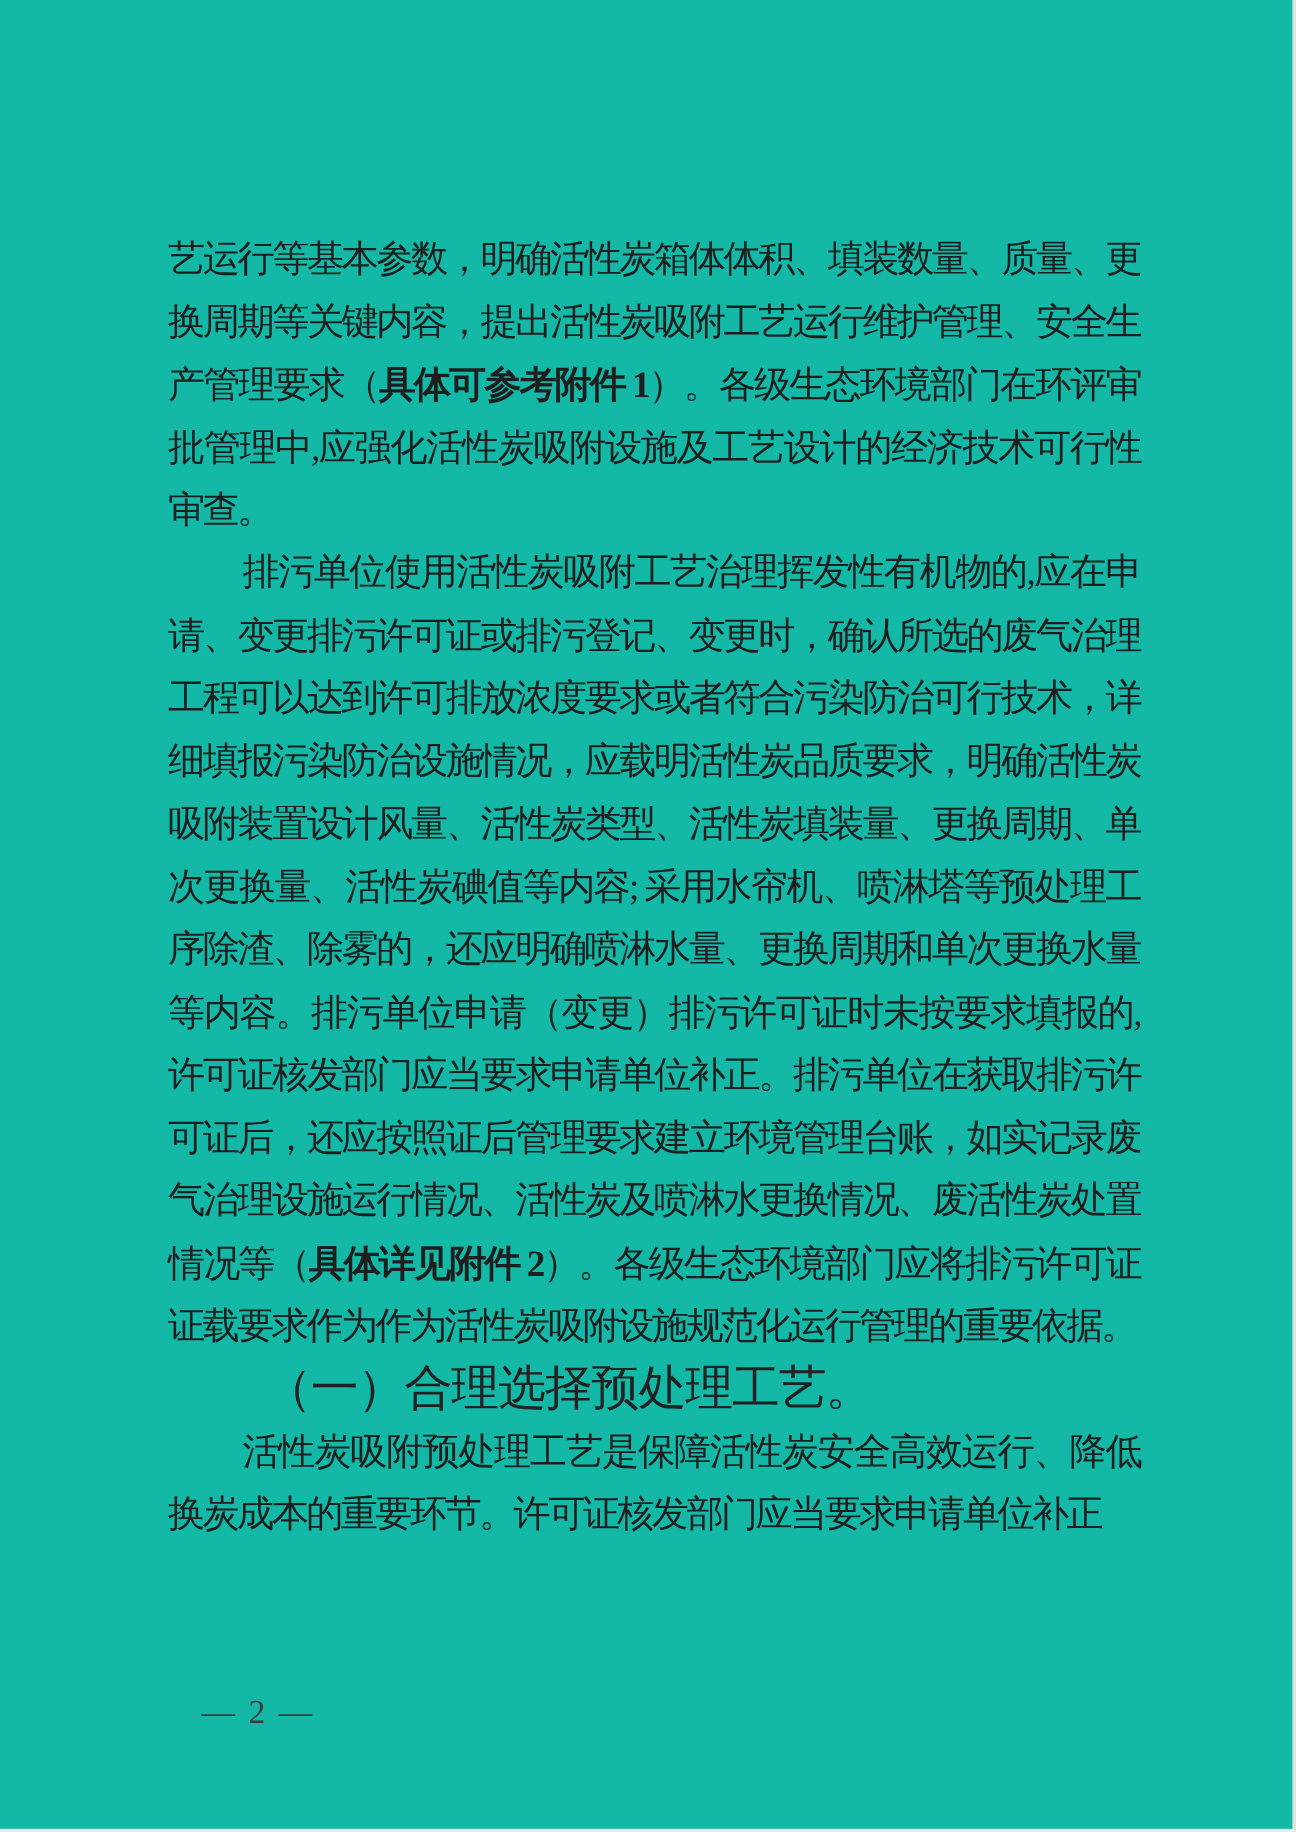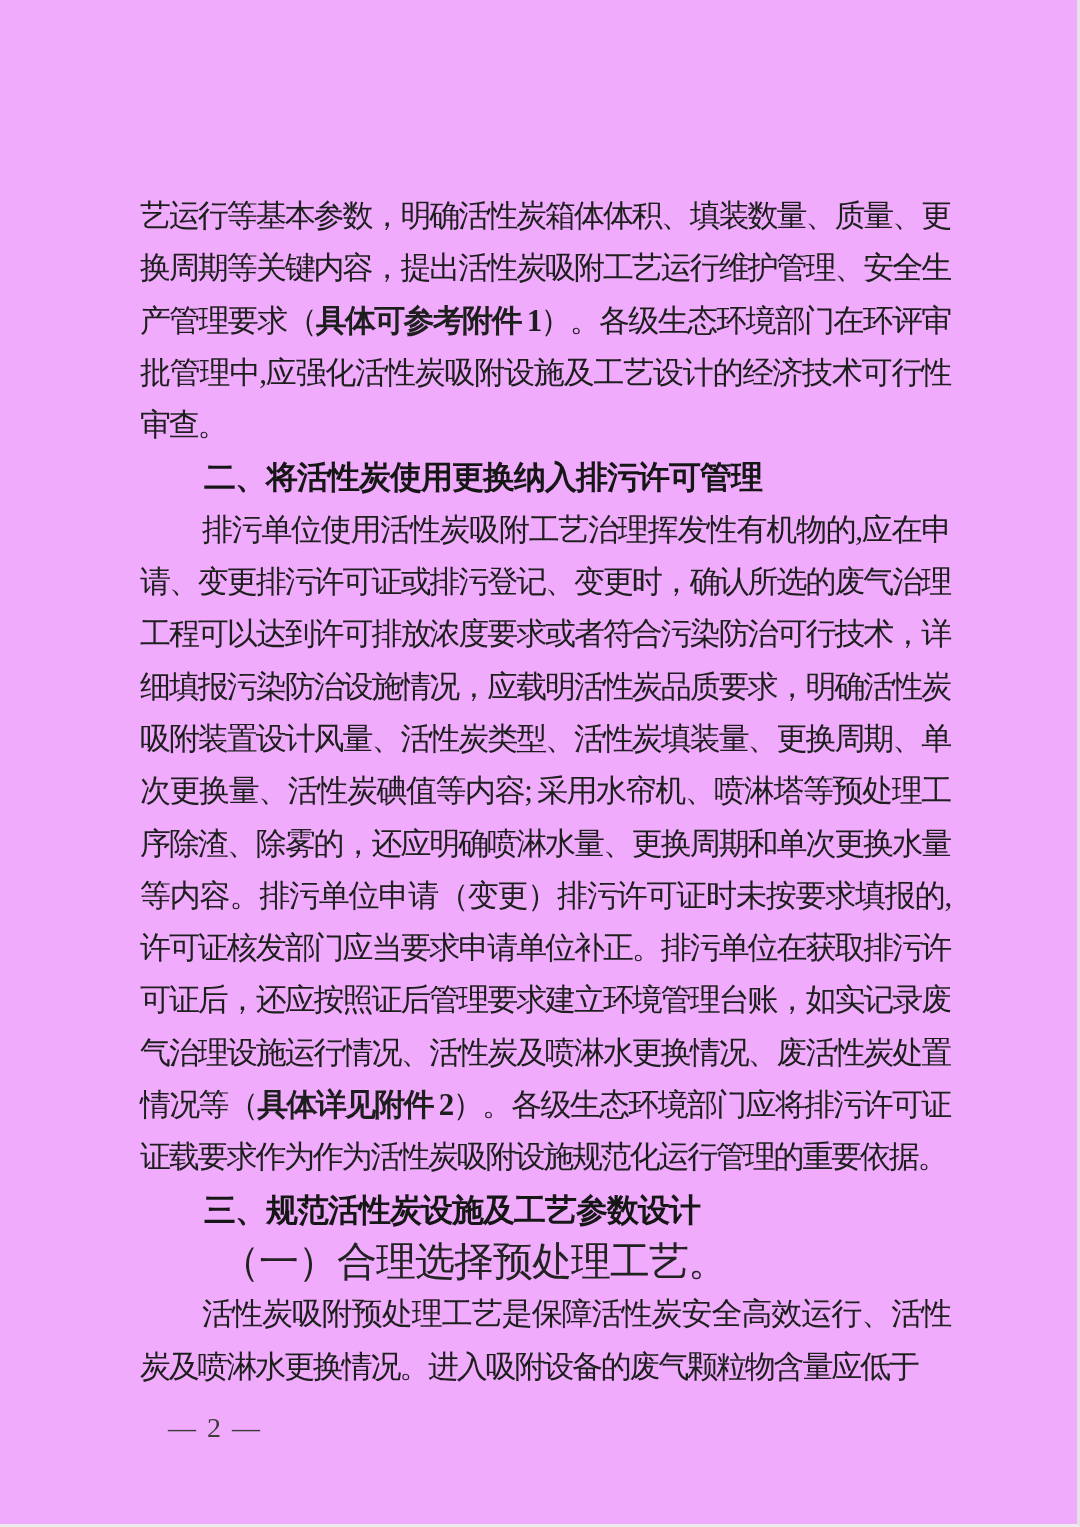--- a/index.html
+++ b/index.html
@@ -4,21 +4,21 @@
 <style>
   html, body {
     margin: 0;
     padding: 0;
     background: #ffffff;
   }
   .page {
     position: relative;
     width: 1080px;
     height: 1527px;
-    background: #f0abfc;
+    background: #14b8a6;
     overflow: hidden;
     box-sizing: border-box;
     border-right: 3px solid #e3e3e3;
     border-bottom: 3px solid #ececec;
     font-family: "Liberation Serif", "DejaVu Serif", serif;
     color: #1e1e1e;
   }
   .content {
     position: absolute;
     left: 140px;
@@ -70,26 +70,24 @@
   }
 </style>
 </head>
 <body>
 
 <div class="page">
   <div class="content">
 
     <p class="para no-indent"><span>艺运行等基本参数，明确活性炭箱体体积、填装数量、质量、更换周期等关键内容，提出活性炭吸附工艺运行维护管理、安全生产管理要求（</span><span class="bold-ref">具体可参考附件 1</span><span>）。各级生态环境部门在环评审批管理中,应强化活性炭吸附设施及工艺设计的经济技术可行性审查。</span></p>
 
-    <h2 class="heading">二、将活性炭使用更换纳入排污许可管理</h2>
 
     <p class="para"><span>排污单位使用活性炭吸附工艺治理挥发性有机物的,应在申请、变更排污许可证或排污登记、变更时，确认所选的废气治理工程可以达到许可排放浓度要求或者符合污染防治可行技术，详细填报污染防治设施情况，应载明活性炭品质要求，明确活性炭吸附装置设计风量、活性炭类型、活性炭填装量、更换周期、单次更换量、活性炭碘值等内容; 采用水帘机、喷淋塔等预处理工序除渣、除雾的，还应明确喷淋水量、更换周期和单次更换水量等内容。排污单位申请（变更）排污许可证时未按要求填报的,许可证核发部门应当要求申请单位补正。排污单位在获取排污许可证后，还应按照证后管理要求建立环境管理台账，如实记录废气治理设施运行情况、活性炭及喷淋水更换情况、废活性炭处置情况等（</span><span class="bold-ref">具体详见附件 2</span><span>）。各级生态环境部门应将排污许可证证载要求作为作为活性炭吸附设施规范化运行管理的重要依据。</span></p>
 
-    <h2 class="heading">三、规范活性炭设施及工艺参数设计</h2>
 
     <p class="subheading">（一）合理选择预处理工艺。</p>
 
-    <p class="para">活性炭吸附预处理工艺是保障活性炭安全高效运行、活性炭及喷淋水更换情况。进入吸附设备的废气颗粒物含量应低于</p>
+    <p class="para">活性炭吸附预处理工艺是保障活性炭安全高效运行、降低换炭成本的重要环节。许可证核发部门应当要求申请单位补正</p>
 
   </div>
 
   <div class="footer"><span>— 2 —</span></div>
 </div>
 
 </body></html>

